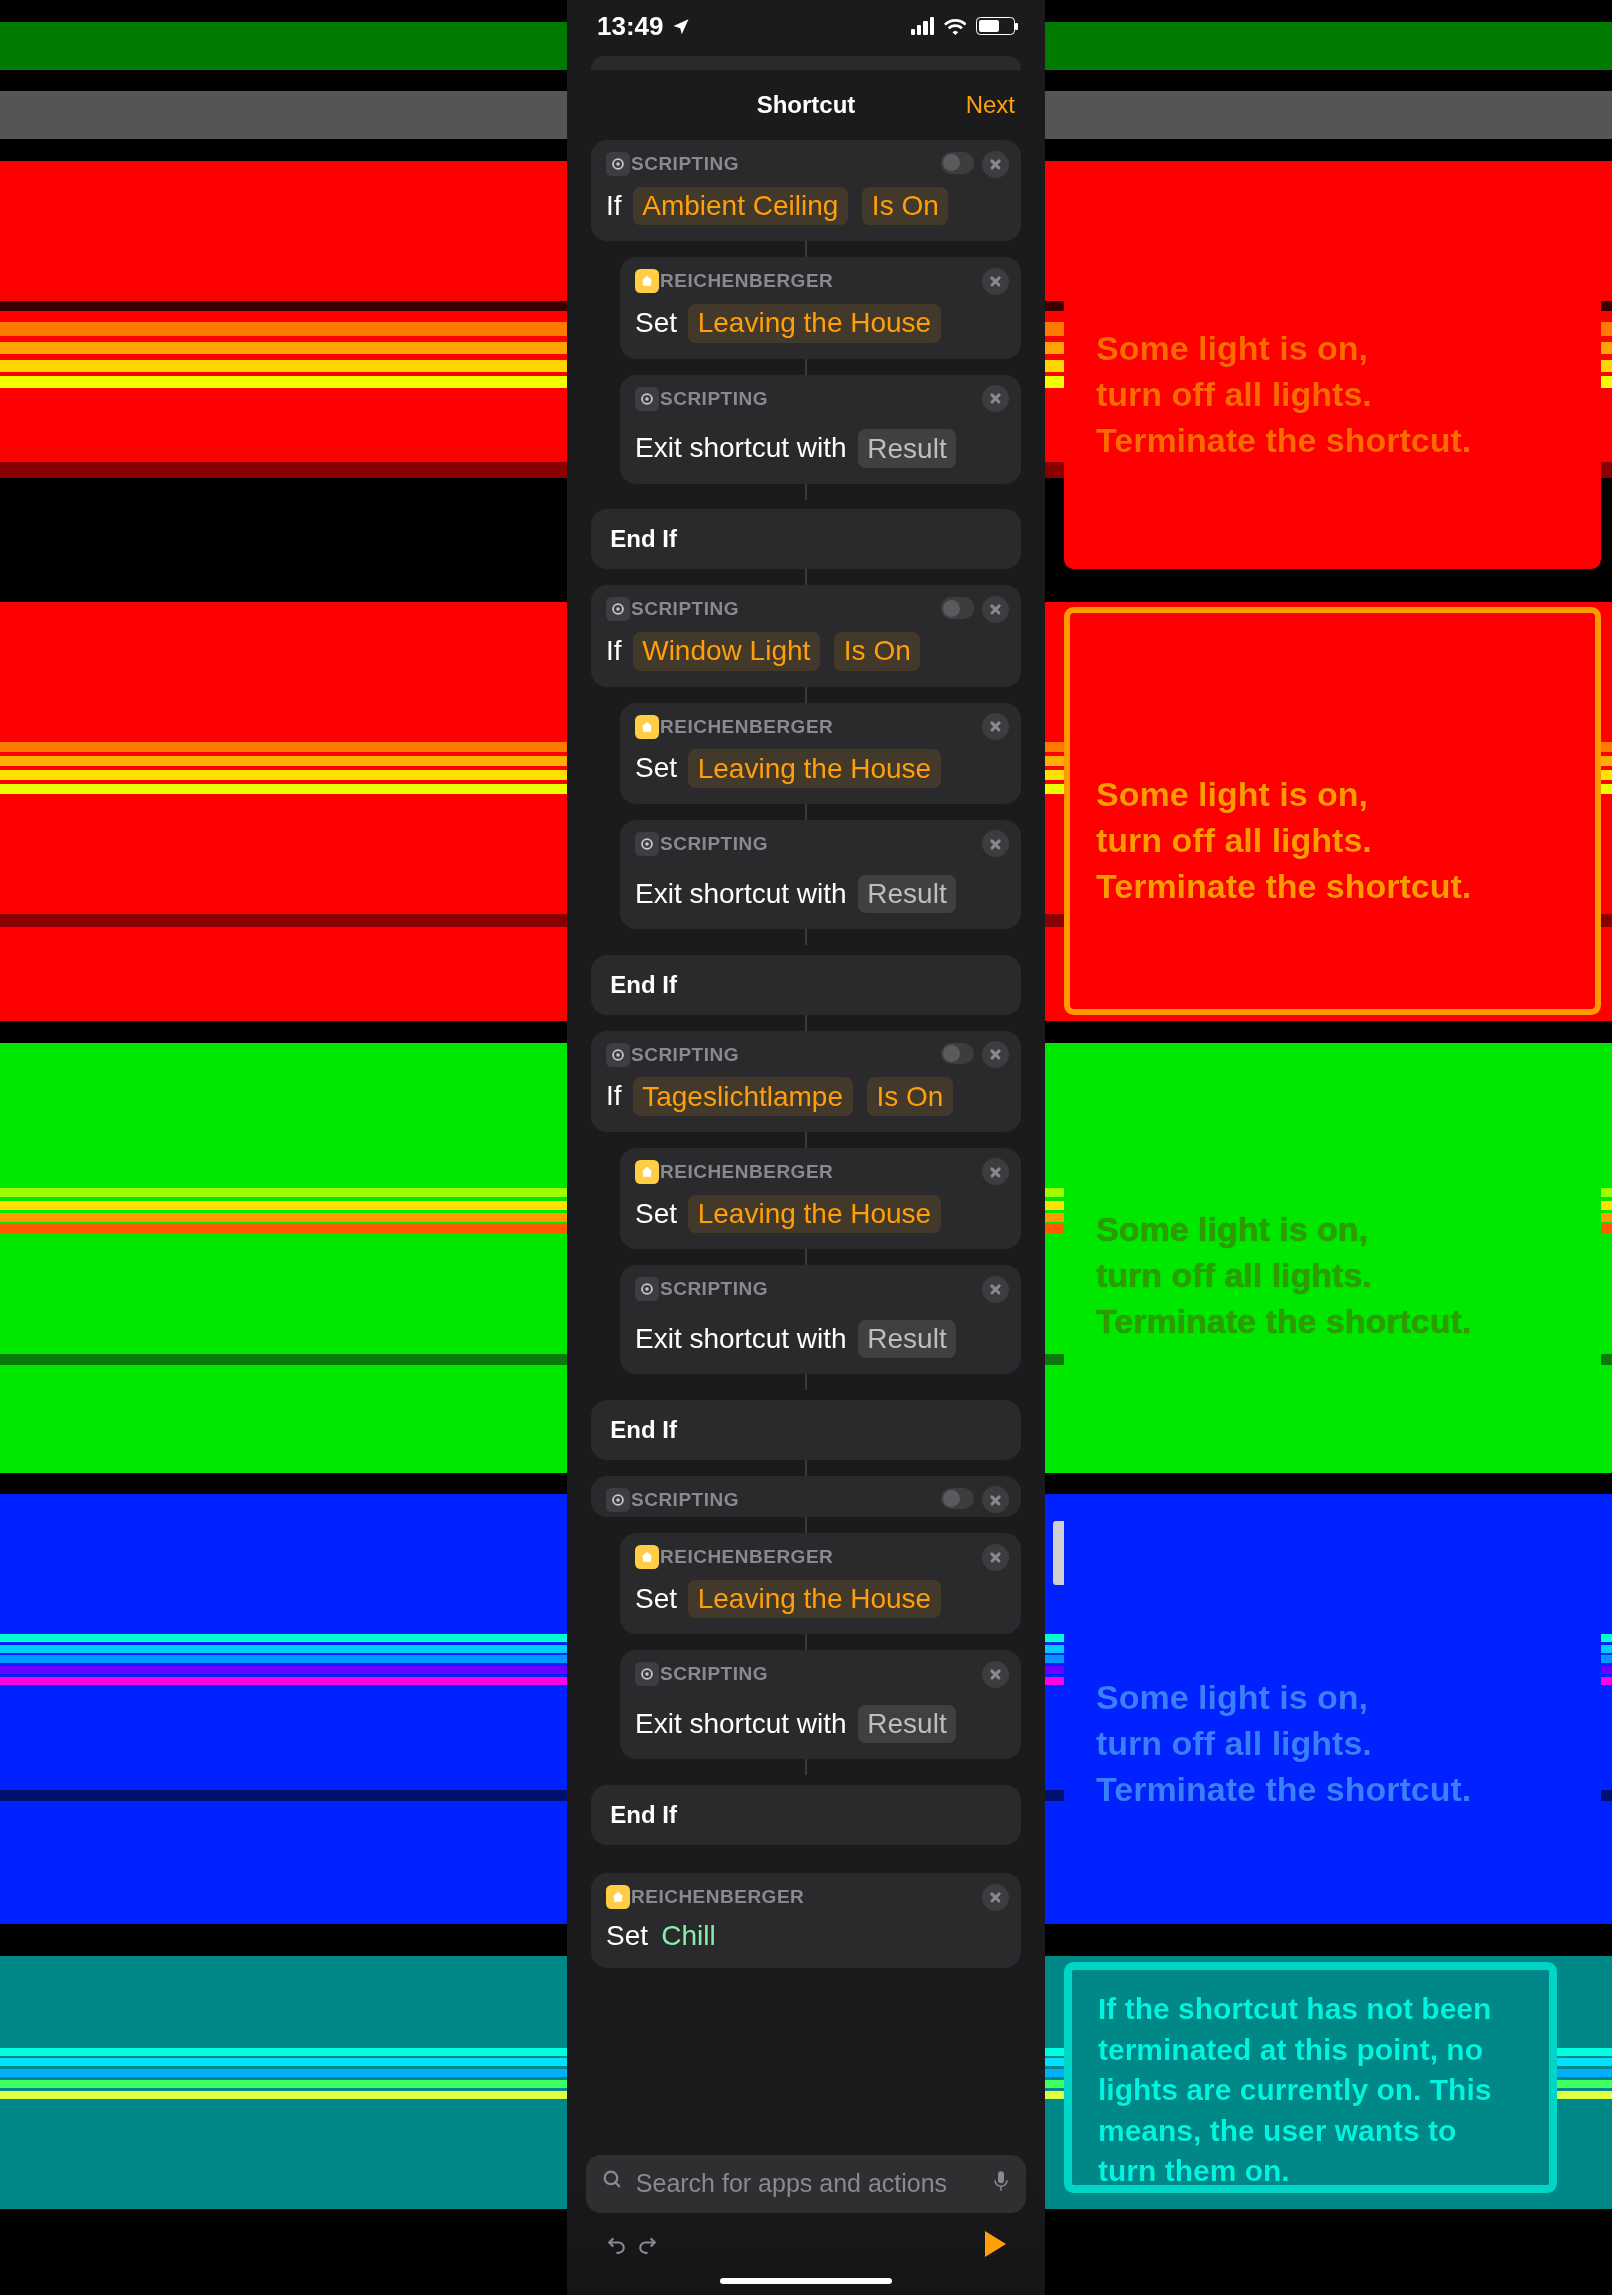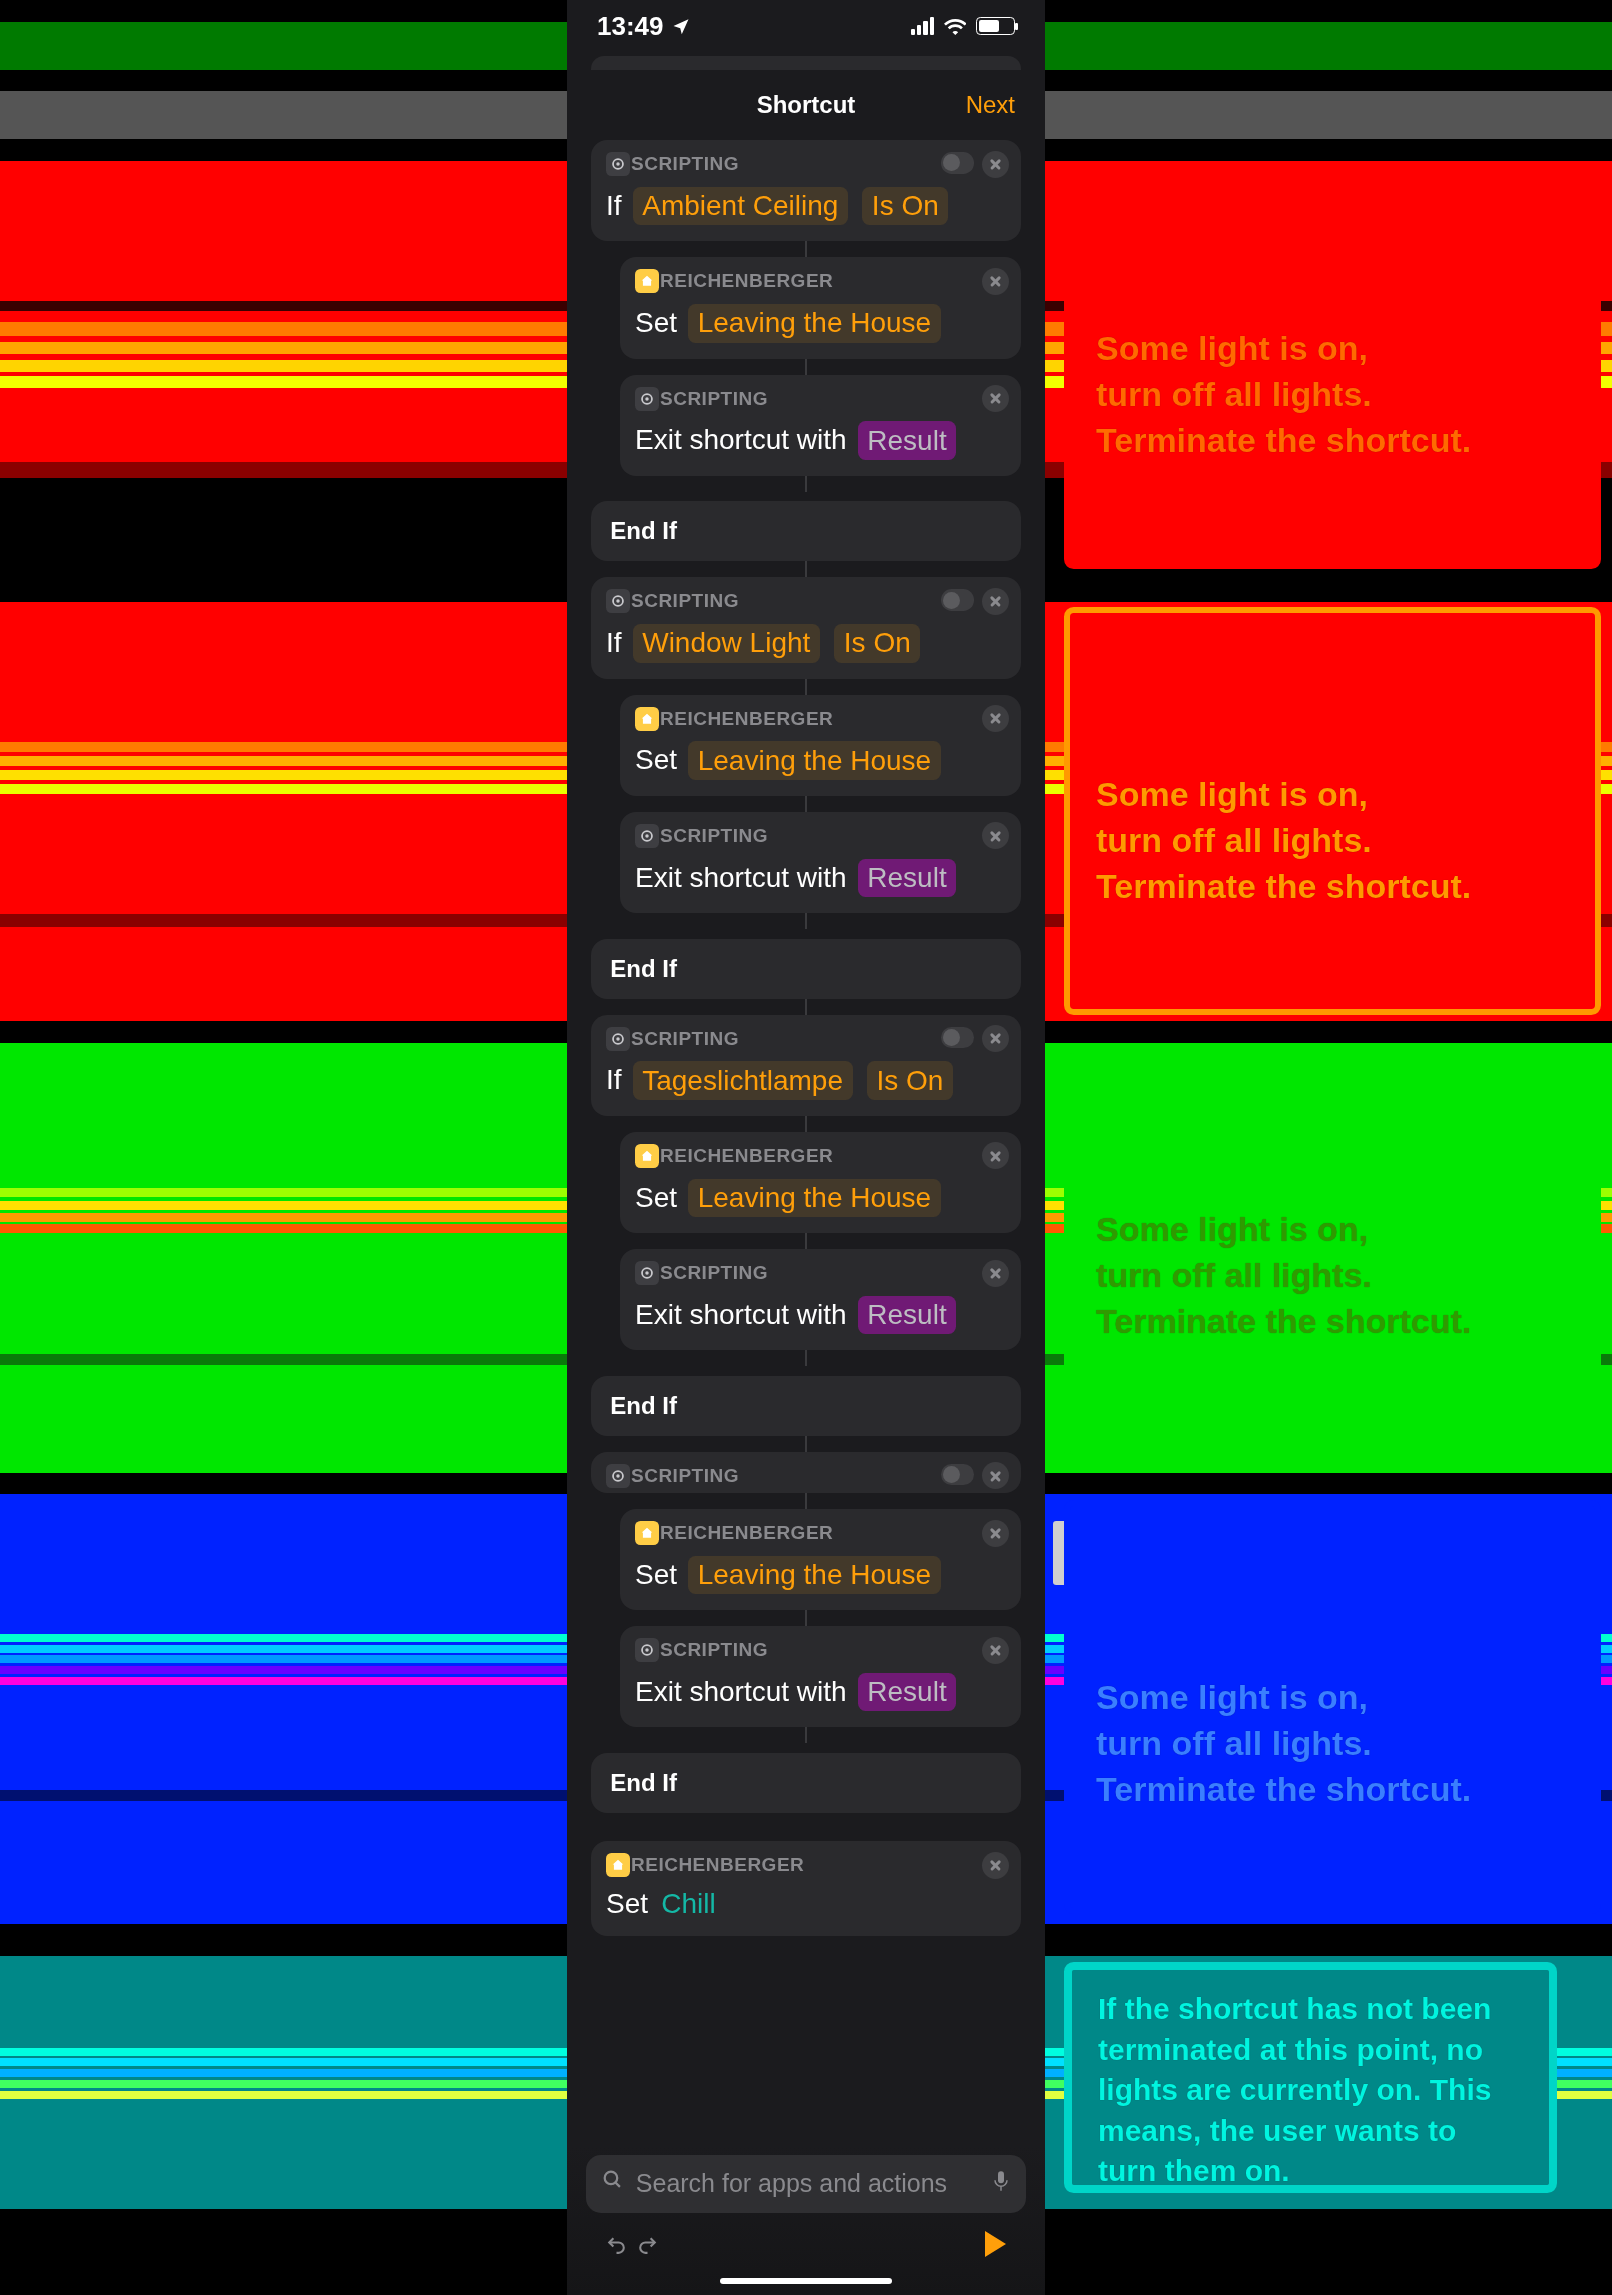--- a/index.html
+++ b/index.html
@@ -90,22 +90,22 @@
   .app-icon {
     width:24px; height:24px; border-radius:5.4px; display:inline-flex; align-items:center; justify-content:center;
     font-size:15px;
   }
   .app-icon.scripting { background:#3e3e42; color:#c9c9cd; }
   .app-icon.home { background:#ffcd46; color:#fff; }
   .token {
     background:#43392a; color:#ff9f0a; padding:3.2px 9.7px; border-radius:7.5px;
     display:inline-block; margin: 0 3.2px;
   }
-  .token.gray { background:#701a75; color:#bdbdc2; }
-  .plain { color:#14b8a6; margin-left: 5.4px; }
+  .token.gray { background:#404040; color:#bdbdc2;margin-top:8px; }
+  .plain { color:#86efac; margin-left: 5.4px; }
   .white { color:#fff; }
   .endif {
     background:#2a2a2d; border-radius:16px; padding:16px 19.3px; font-size:24px; color:#fff;
     margin-top: 9.7px;
     font-weight: bold;
   }
   .bottom {
     position:absolute; left:0; right:0; bottom:0; padding: 0 0 10.7px;
     background: linear-gradient(#1b1b1e, #151517);
   }

